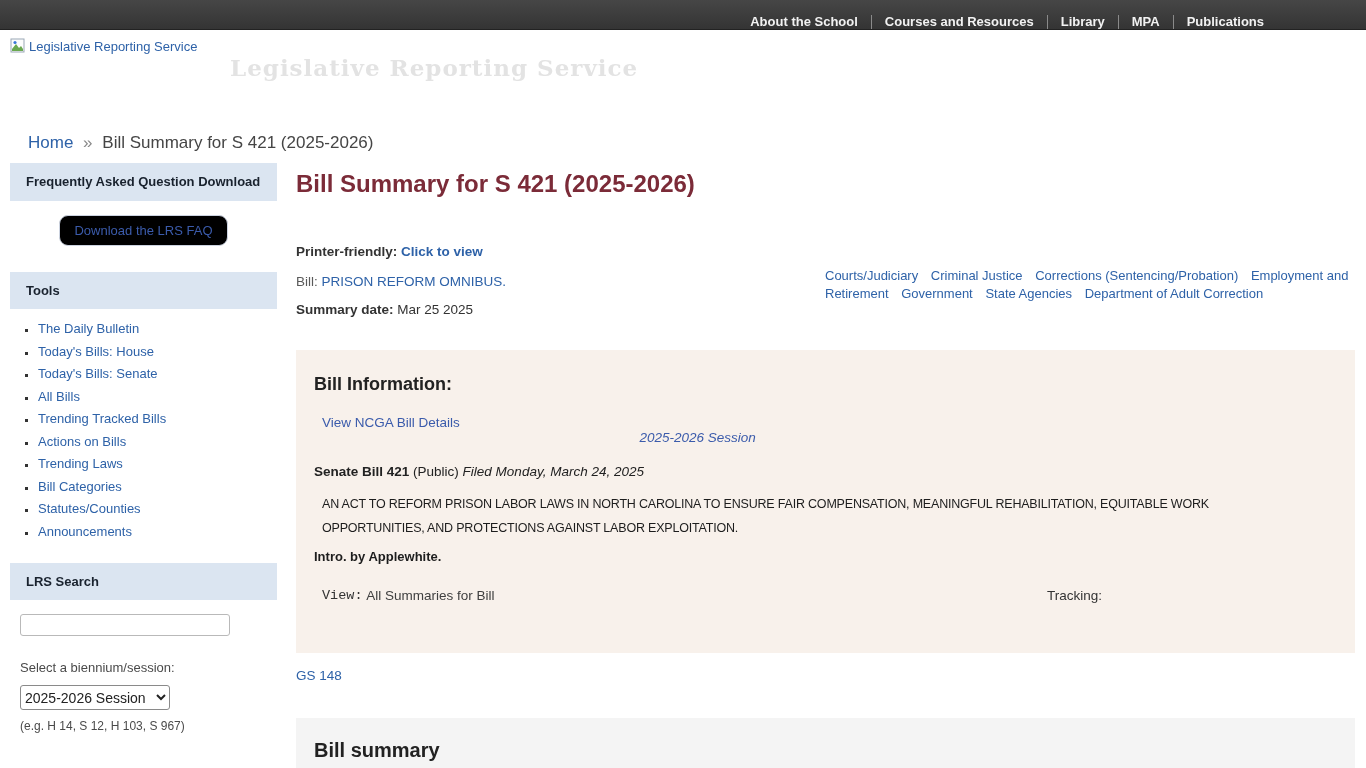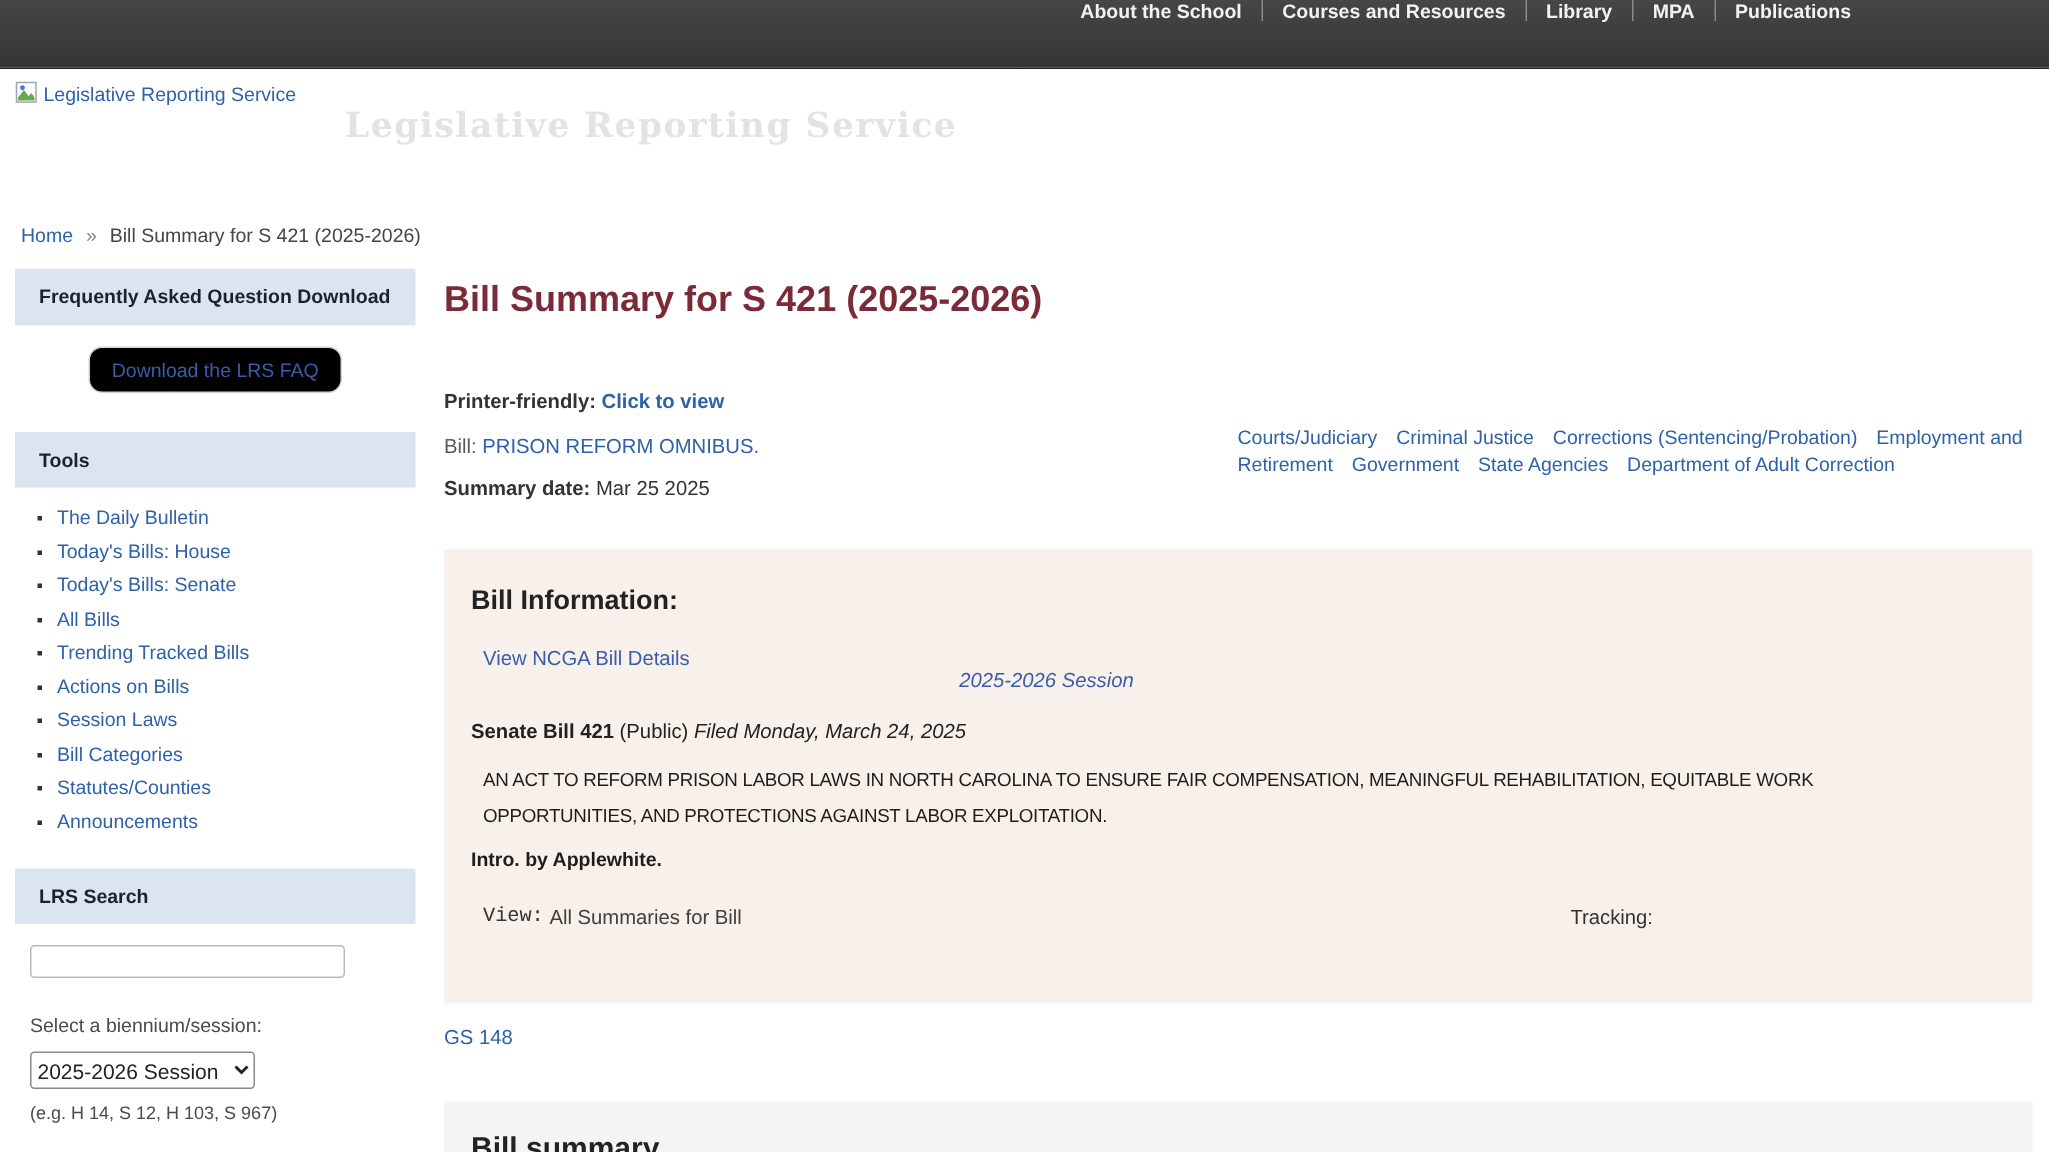--- a/index.html
+++ b/index.html
@@ -7,42 +7,42 @@
   body {
     width:1366px; height:768px; overflow:hidden;
     background:#ffffff;
     font-family:"Liberation Sans", sans-serif;
     color:#333;
   }
   a { text-decoration:none; }
 
   
   .topbar {
-    height:46px; background:linear-gradient(#464646,#343434);
-    display:flex; align-items:flex-start; justify-content:flex-end;
-    padding-right:119px; border-bottom:1px solid #222;
+    height:30px; background:linear-gradient(#464646,#343434);
+    display:flex; align-items:flex-end; justify-content:flex-end;
+    padding-right:89px; border-bottom:1px solid #222;
   }
   .topbar a {
     color:#f2f2f2; font-size:13px; font-weight:bold; margin:0 13px; white-space:nowrap;
   }
   .topbar .sep { width:1px; height:14px; background:#8a8a8a; }
 
   
   .header { position:relative; height:133px; background:#fff;text-decoration:underline; }
   .logo-link {
     position:absolute; top:8px; left:10px;
     display:inline-flex; align-items:center; gap:3px;
     color:#2e62a8; font-size:13px;
   }
   .watermark {
     position:absolute; top:24px; left:230px;
     font-family:"DejaVu Serif", serif; font-weight:bold;
     font-size:23px; letter-spacing:1px; color:#e3e3e3;
   }
-  .breadcrumb { position:absolute; top:103px; left:14px; font-size:13px; color:#454545; }
+  .breadcrumb { position:absolute; top:103px; left:28px; font-size:17px; color:#454545; }
   .breadcrumb a { color:#2e62a8; }
   .breadcrumb .bc-sep { color:#888; margin:0 5px; }
 
   
   .content-row { display:flex; padding:0 11px 0 10px; gap:19px; align-items:flex-start; }
   .sidebar { width:267px; flex:none; }
   .main { flex:1; min-width:0; }
 
   
   .panel-header {
@@ -156,21 +156,21 @@
     </div>
 
     <div class="panel-header">Tools</div>
     <ul class="tools-list">
       <li><a href="#">The Daily Bulletin</a></li>
       <li><a href="#">Today's Bills: House</a></li>
       <li><a href="#">Today's Bills: Senate</a></li>
       <li><a href="#">All Bills</a></li>
       <li><a href="#">Trending Tracked Bills</a></li>
       <li><a href="#">Actions on Bills</a></li>
-      <li><a href="#">Session Laws</a></li>
+      <li><a href="#">Trending Laws</a></li>
       <li><a href="#">Bill Categories</a></li>
       <li><a href="#">Statutes/Counties</a></li>
       <li><a href="#">Announcements</a></li>
     </ul>
 
     <div class="panel-header">LRS Search</div>
     <div class="search-body">
       <input type="text" class="search-input" value="" style="">
       <div class="search-label">Select a biennium/session:</div>
       <select class="search-select">

